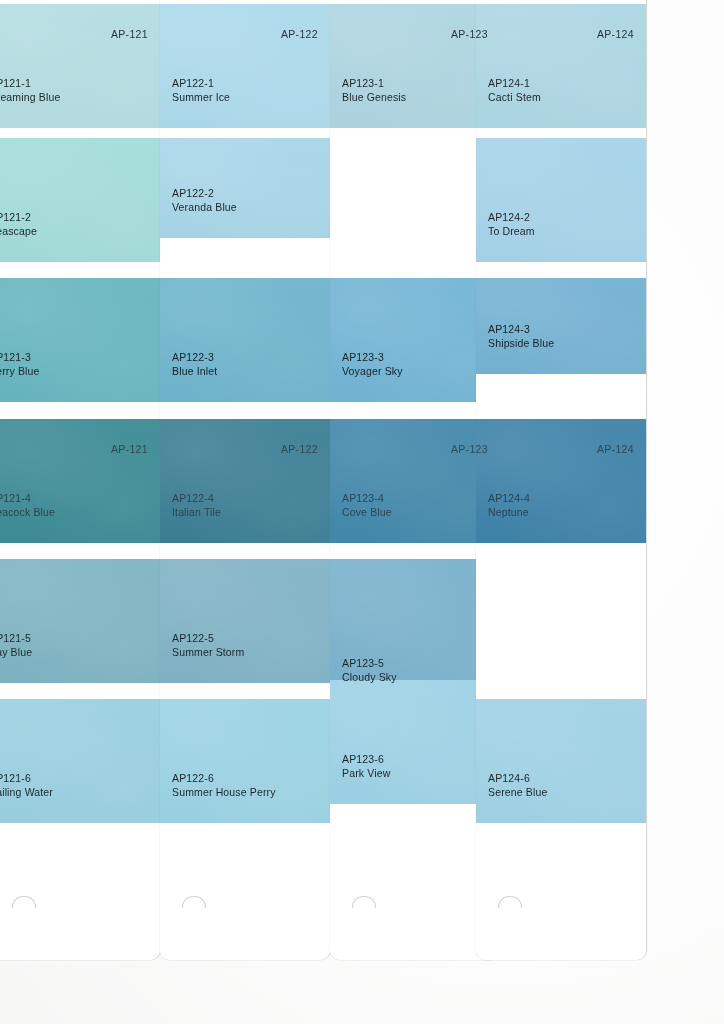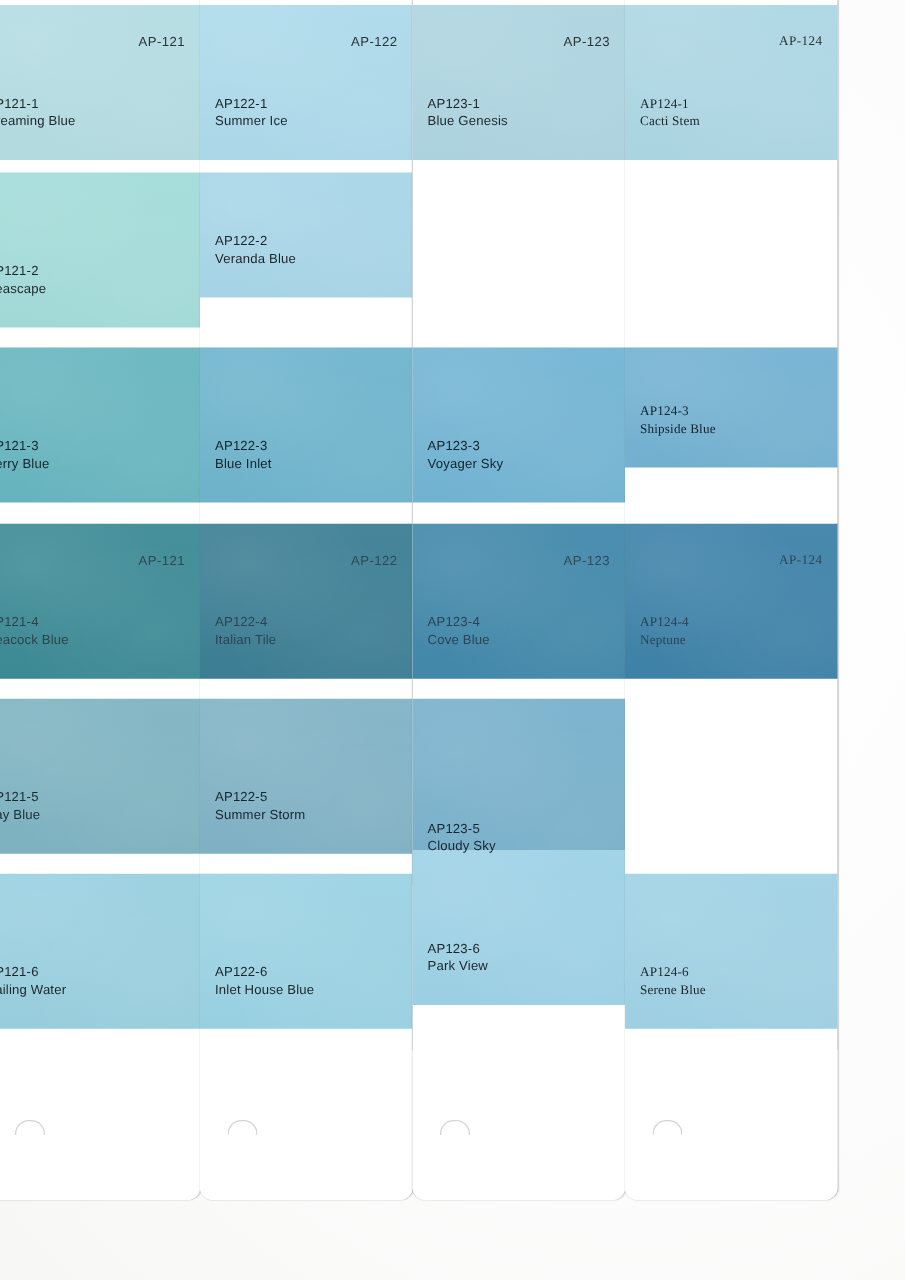--- a/index.html
+++ b/index.html
@@ -183,21 +183,21 @@
         </div>
         <div class="swatch" style="top: 559px; height: 124px; background: rgb(129, 179, 198);">
           <div class="swatch-label" style="color: rgb(24, 38, 45);">
             <span class="code">AP122-5</span>
             <span class="name">Summer Storm</span>
           </div>
         </div>
         <div class="swatch" style="top: 699px; height: 124px; background: rgb(155, 211, 228);">
           <div class="swatch-label" style="color: rgb(29, 37, 41);">
             <span class="code">AP122-6</span>
-            <span class="name">Inlet House Blue</span>
+            <span class="name">Summer House Perry</span>
           </div>
         </div>
         <div class="card-foot">
           <div class="notch"></div>
         </div>
       </div>
       <div class="card" style="left: 330px; width: 170px; height: 960px;">
         <div class="swatch" style="top: 4px; height: 124px; background: rgb(174, 213, 225);">
           <div class="family-code" style="color: rgb(42, 51, 56);">AP-123</div>
           <div class="swatch-label" style="color: rgb(29, 37, 41);">
@@ -227,26 +227,32 @@
         <div class="swatch" style="top: 664px; height: 124px; background: rgb(158, 210, 230); margin-top: 16px;">
           <div class="swatch-label" style="color: rgb(29, 37, 41);">
             <span class="code">AP123-6</span>
             <span class="name">Park View</span>
           </div>
         </div>
         <div class="card-foot">
           <div class="notch"></div>
         </div>
       </div>
-      <div class="card" style="left: 500px; width: 170px; height: 960px; font-family: Liberation Serif, serif;">
+      <div class="card" style="left: 476px; width: 170px; height: 960px;">
         <div class="swatch" style="top: 4px; height: 124px; background: rgb(173, 215, 228);">
           <div class="family-code" style="color: rgb(42, 51, 56);">AP-124</div>
           <div class="swatch-label" style="color: rgb(29, 37, 41);">
             <span class="code">AP124-1</span>
             <span class="name">Cacti Stem</span>
+          </div>
+        </div>
+        <div class="swatch" style="top: 138px; height: 124px; background: rgb(166, 211, 233);">
+          <div class="swatch-label" style="color: rgb(29, 37, 41);">
+            <span class="code">AP124-2</span>
+            <span class="name">To Dream</span>
           </div>
         </div>
         <div class="swatch" style="top: 278px; height: 96px; background: rgb(116, 178, 210);">
           <div class="swatch-label" style="color: rgb(19, 34, 42);">
             <span class="code">AP124-3</span>
             <span class="name">Shipside Blue</span>
           </div>
         </div>
         <div class="swatch" style="top: 419px; height: 124px; background: rgb(63, 131, 169);">
           <div class="family-code" style="color: rgb(46, 71, 87);">AP-124</div>

